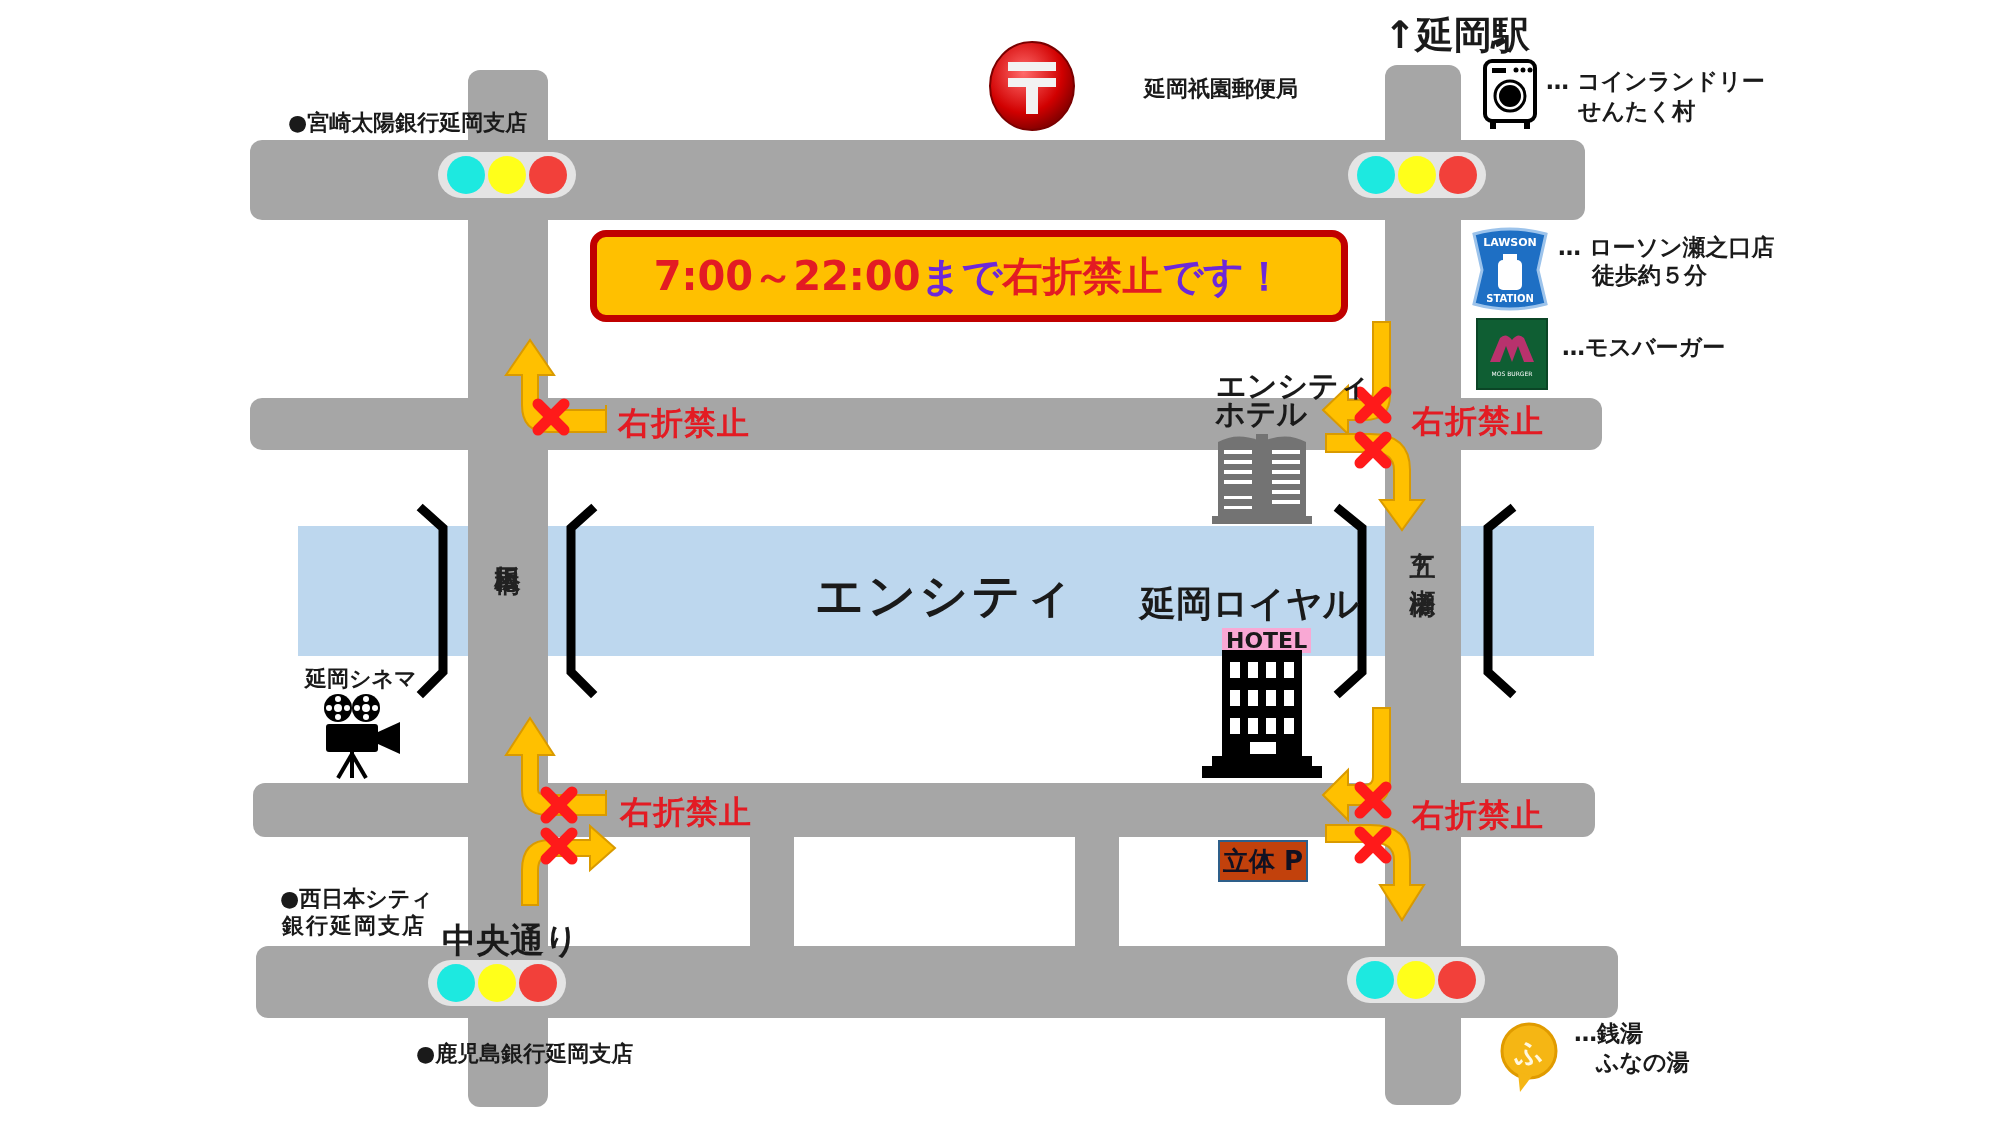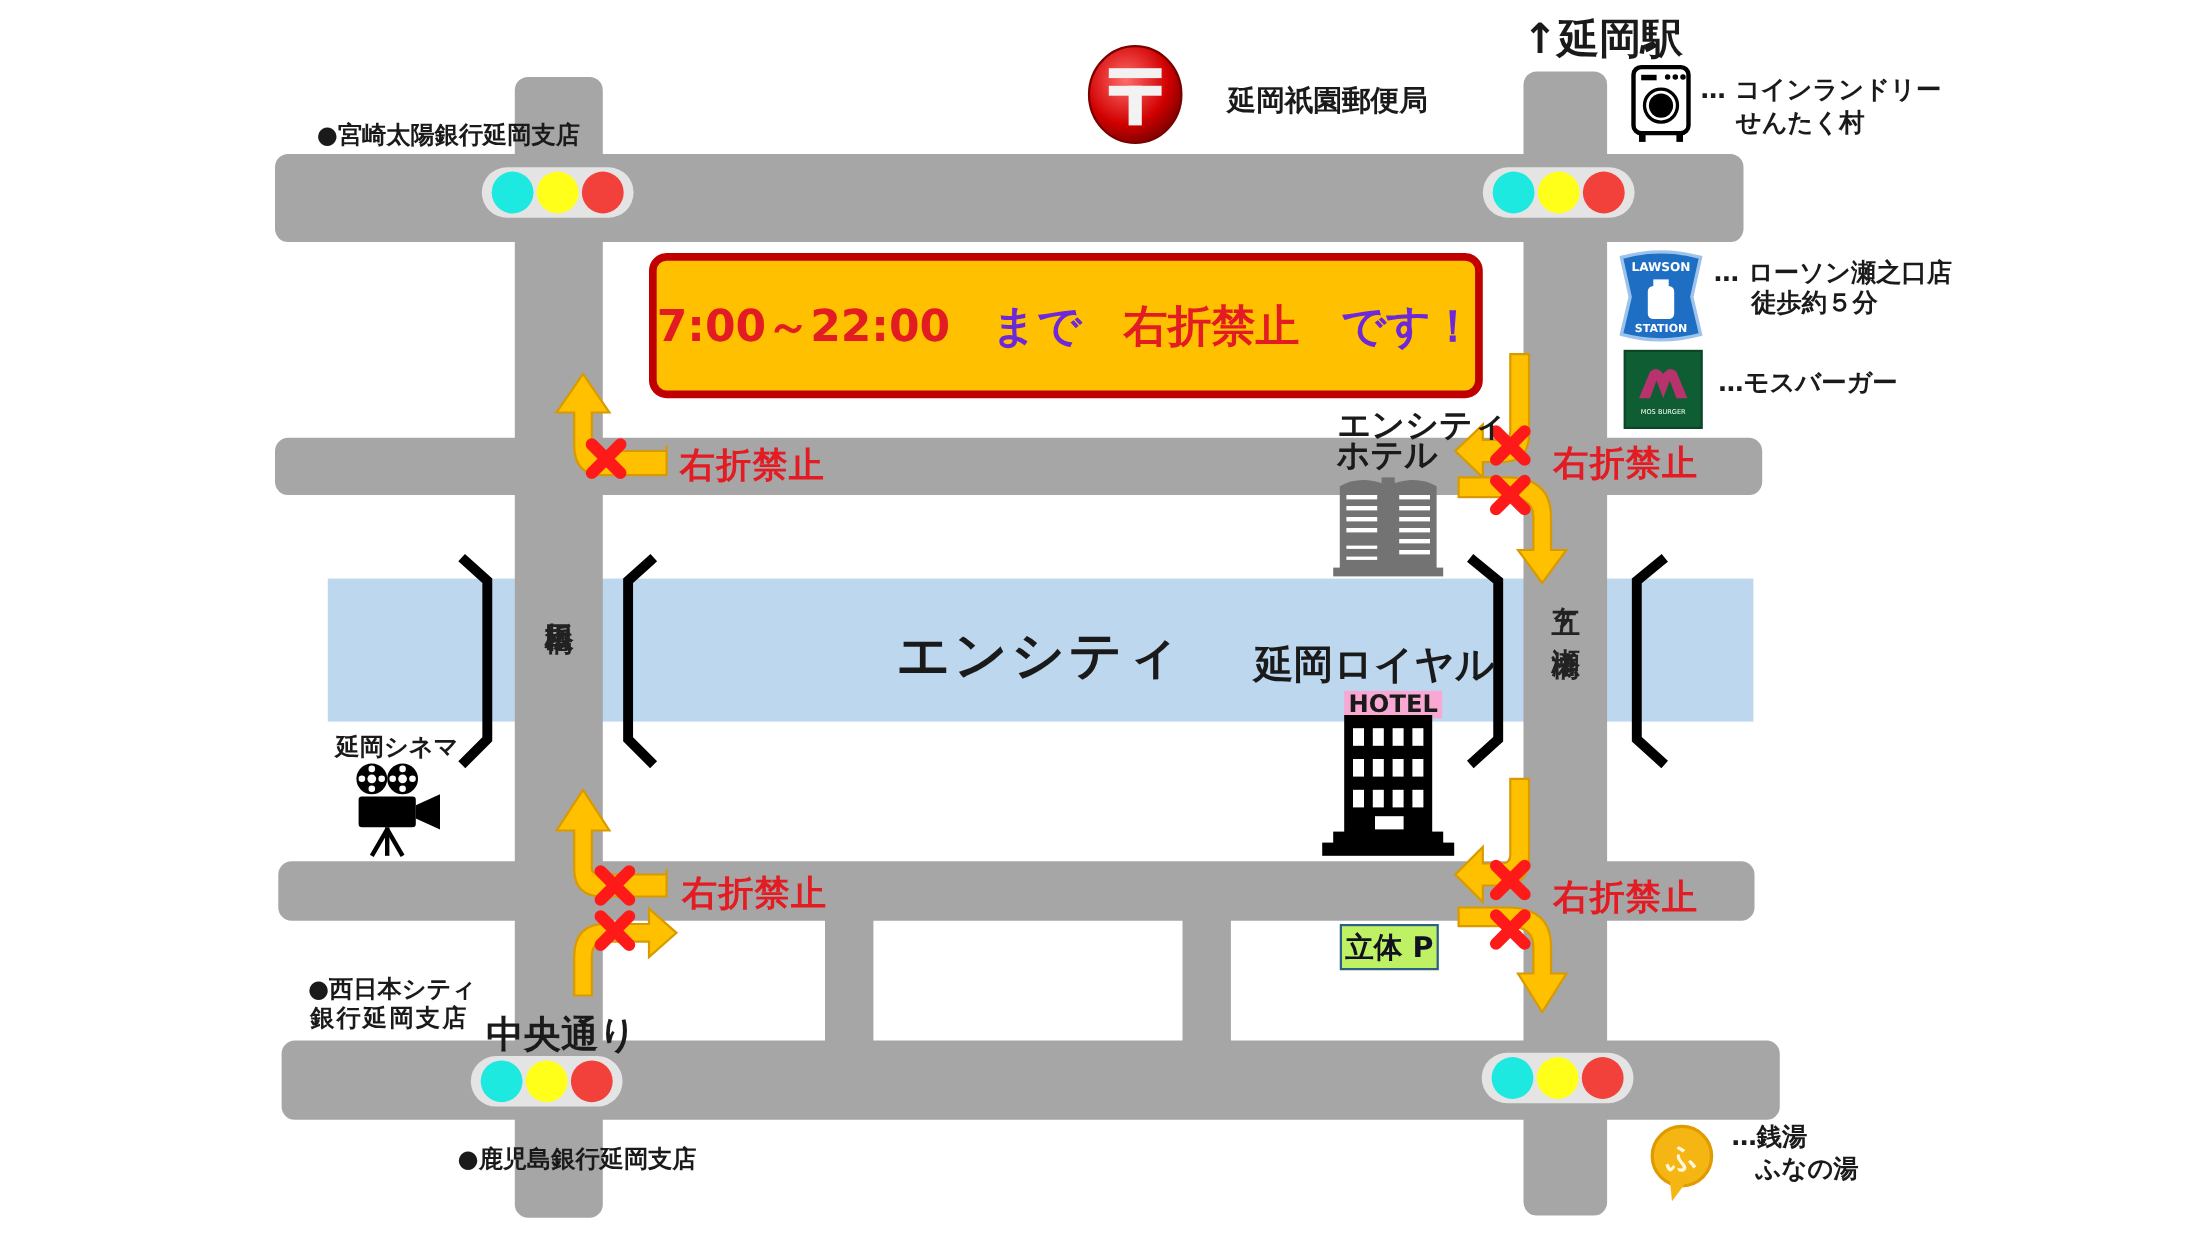--- a/index.html
+++ b/index.html
@@ -10,21 +10,21 @@
   .label { position:absolute; white-space:nowrap; font-weight:bold; color:#1a1a1a; }
   .red-label { position:absolute; white-space:nowrap; font-weight:bold; color:#e31b23; font-size:32px; letter-spacing:1px; }
   .vtext { position:absolute; writing-mode:vertical-rl; text-orientation:upright; font-weight:bold; color:#222; font-size:26px; letter-spacing:2px; }
   .signal { position:absolute; width:138px; height:46px; background:#e4e4e4; border-radius:24px; display:flex; align-items:center; justify-content:space-around; padding:0 8px; box-sizing:border-box; }
   .lamp { width:38px; height:38px; border-radius:50%; }
   .banner { position:absolute; background:#ffc000; border:7px solid #c00000; border-radius:16px; box-sizing:border-box;
             display:flex; align-items:center; justify-content:center; font-size:40px; font-weight:bold; }
   .banner .red { color:#e31b23; }
   .banner .blk { color:#6d28d9; }
   svg { position:absolute; overflow:visible; }
-  .parking { position:absolute; background:#bef264; border:2px solid #2e5f8a; color:#112; font-weight:bold; font-size:26px;
+  .parking { position:absolute; background:#c2410c; border:2px solid #2e5f8a; color:#112; font-weight:bold; font-size:26px;
              display:flex; align-items:center; justify-content:center; box-sizing:border-box; }
 </style>
 </head>
 <body>
 
 <div class="river" style="left:298px; top:526px; width:1296px; height:130px;"></div>
 
 <div class="road" style="left:250px; top:140px; width:1335px; height:80px;"></div>
 <div class="road" style="left:250px; top:398px; width:1352px; height:52px;"></div>
 <div class="road" style="left:253px; top:783px; width:1342px; height:54px;"></div>
@@ -57,21 +57,21 @@
   <div class="lamp" style="background:#1de9e0"></div>
   <div class="lamp" style="background:#ffff1a"></div>
   <div class="lamp" style="background:#f2403a"></div>
 </div>
 <div class="signal" style="left:1347px; top:957px;">
   <div class="lamp" style="background:#1de9e0"></div>
   <div class="lamp" style="background:#ffff1a"></div>
   <div class="lamp" style="background:#f2403a"></div>
 </div>
 
-<div class="banner" style="left:590px; top:230px; width:758px; height:132px;justify-content:space-between;">
+<div class="banner" style="left:590px; top:230px; width:758px; height:92px;">
   <span class="red">7:00～22:00</span>
   <span class="blk"> まで</span>
   <span class="red">右折禁止</span>
   <span class="blk">です！</span>
 </div>
 
 <svg style="left:0; top:0;" width="1999" height="1125">
   <g fill="#ffc000" stroke="#d99a00" stroke-width="2">
 
     <path d="M606,405 L606,432 L548,432 Q522,432 522,405 L522,375 L506,375 L530,340 L554,375 L538,375 L538,405 Q538,410 548,410 L606,410 Z"></path>
@@ -135,21 +135,21 @@
       <stop offset="0%" stop-color="#ff6b6b"></stop>
         <stop offset="70%" stop-color="#d10000"></stop>
         <stop offset="100%" stop-color="#8a0000"></stop>
     </radialGradient>
   </defs>
   <ellipse cx="44" cy="46" rx="42" ry="44" fill="url(#pg)" stroke="#7a0000" stroke-width="2"></ellipse>
   <rect x="20" y="22" width="48" height="9" fill="#f2f2f2"></rect>
   <rect x="20" y="38" width="48" height="9" fill="#f2f2f2"></rect>
   <rect x="38" y="38" width="12" height="36" fill="#f2f2f2"></rect>
 </svg>
-<div class="label" style="left:1116px; top:74px; font-size:26px;">延岡祇園郵便局</div>
+<div class="label" style="left:1144px; top:74px; font-size:22px;">延岡祇園郵便局</div>
 
 <div class="label" style="left:288px; top:108px; font-size:22px;">●宮崎太陽銀行延岡支店</div>
 <div class="label" style="left:280px; top:884px; font-size:22px;">●西日本シティ</div>
 <div class="label" style="left:282px; top:911px; font-size:22px; letter-spacing:2px;">銀行延岡支店</div>
 <div class="label" style="left:416px; top:1039px; font-size:22px;">●鹿児島銀行延岡支店</div>
 
 <div class="label" style="left:442px; top:918px; font-size:34px;">中央通り</div>
 
 <div class="label" style="left:815px; top:564px; font-size:48px; letter-spacing:3px;">エンシティ</div>
 <div class="vtext" style="left:491px; top:545px;">板田橋</div>

